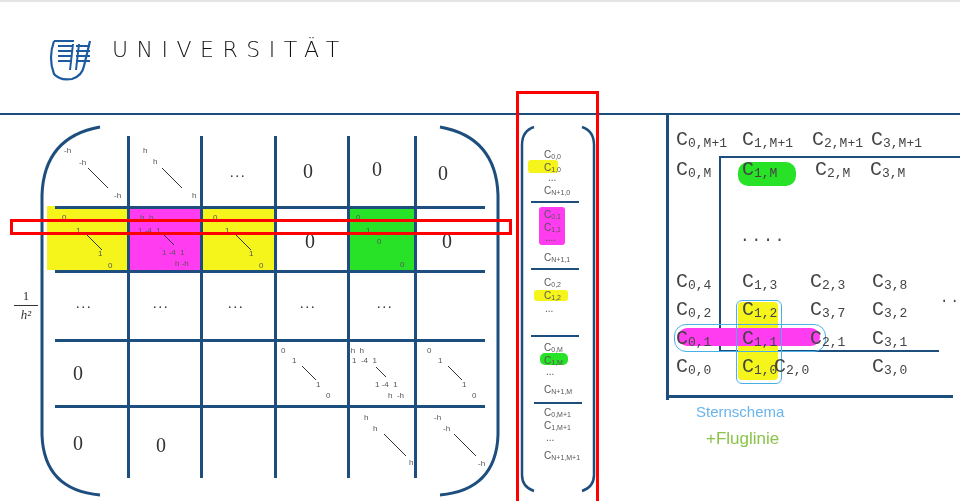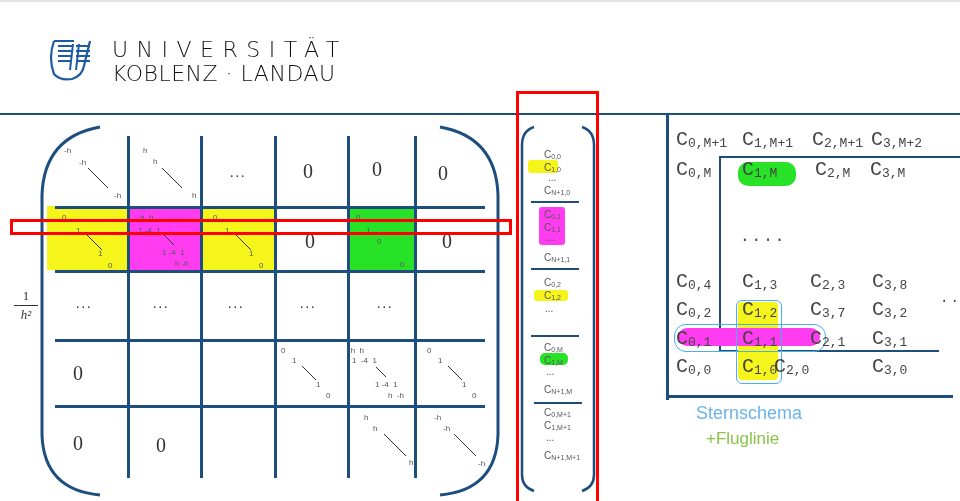--- a/index.html
+++ b/index.html
@@ -39,21 +39,20 @@
     <line x1="30" y1="8" x2="44" y2="8"></line>
       <line x1="30" y1="13" x2="44" y2="13"></line>
       <line x1="30" y1="18" x2="44" y2="18"></line>
       <line x1="30" y1="23" x2="44" y2="23"></line>
     <line x1="27" y1="6" x2="24" y2="32"></line>
       <line x1="33" y1="6" x2="30" y2="32"></line>
   </g>
 </svg>
 <div class="abs logo-text">
   <div class="logo-l1">UNIVERSITÄT</div>
-  <div class="logo-l2">KOBLENZ · LANDAU</div>
 </div>
 
 <div class="abs hline"></div>
 
 <div class="abs serif" style="left:14px;top:288px;width:24px;text-align:center;font-size:13px;font-style:italic">
   <div style="font-style:normal">1</div>
   <div style="border-top:1px solid #333;margin:1px 0"></div>
   <div>h²</div>
 </div>
 
@@ -224,21 +223,21 @@
 
 <div class="abs hl-g" style="left:738px;top:162px;width:58px;height:24px;border-radius:10px"></div>
 <div class="abs hl-y" style="left:738px;top:302px;width:40px;height:78px;border-radius:4px"></div>
 <div class="abs hl-m" style="left:678px;top:328px;width:142px;height:18px;border-radius:9px"></div>
 <div class="abs" style="left:736px;top:300px;width:44px;height:82px;border:1.5px solid #4ab0e8;border-radius:6px"></div>
 <div class="abs" style="left:674px;top:324px;width:150px;height:26px;border:1.5px solid #4ab0e8;border-radius:12px"></div>
 
 <div class="abs big" style="left:676px;top:128px"><span>C</span><sub>0,M+1</sub></div>
 <div class="abs big" style="left:742px;top:128px"><span>C</span><sub>1,M+1</sub></div>
 <div class="abs big" style="left:812px;top:128px"><span>C</span><sub>2,M+1</sub></div>
-<div class="abs big" style="left:871px;top:128px"><span>C</span><sub>3,M+2</sub></div>
+<div class="abs big" style="left:871px;top:128px"><span>C</span><sub>3,M+1</sub></div>
 
 <div class="abs big" style="left:676px;top:158px"><span>C</span><sub>0,M</sub></div>
 <div class="abs big" style="left:742px;top:158px"><span>C</span><sub>1,M</sub></div>
 <div class="abs big" style="left:815px;top:158px"><span>C</span><sub>2,M</sub></div>
 <div class="abs big" style="left:870px;top:158px"><span>C</span><sub>3,M</sub></div>
 
 <div class="abs big" style="left:740px;top:228px;font-size:16px;letter-spacing:2px">....</div>
 
 <div class="abs big" style="left:676px;top:270px"><span>C</span><sub>0,4</sub></div>
 <div class="abs big" style="left:742px;top:270px"><span>C</span><sub>1,3</sub></div>
@@ -254,14 +253,14 @@
 <div class="abs big" style="left:676px;top:327px"><span>C</span><sub>0,1</sub></div>
 <div class="abs big" style="left:742px;top:327px"><span>C</span><sub>1,1</sub></div>
 <div class="abs big" style="left:810px;top:327px"><span>C</span><sub>2,1</sub></div>
 <div class="abs big" style="left:872px;top:327px"><span>C</span><sub>3,1</sub></div>
 
 <div class="abs big" style="left:676px;top:355px"><span>C</span><sub>0,0</sub></div>
 <div class="abs big" style="left:742px;top:355px"><span>C</span><sub>1,0</sub></div>
 <div class="abs big" style="left:774px;top:355px"><span>C</span><sub>2,0</sub></div>
 <div class="abs big" style="left:872px;top:355px"><span>C</span><sub>3,0</sub></div>
 
-<div class="abs" style="left:696px;top:403px;font-size:18px;color:#6ab4ec">Sternschema</div>
+<div class="abs" style="left:696px;top:403px;font-size:15px;color:#6ab4ec">Sternschema</div>
 <div class="abs" style="left:706px;top:429px;font-size:17px;color:#8bc34a">+Fluglinie</div>
 
 </body></html>

